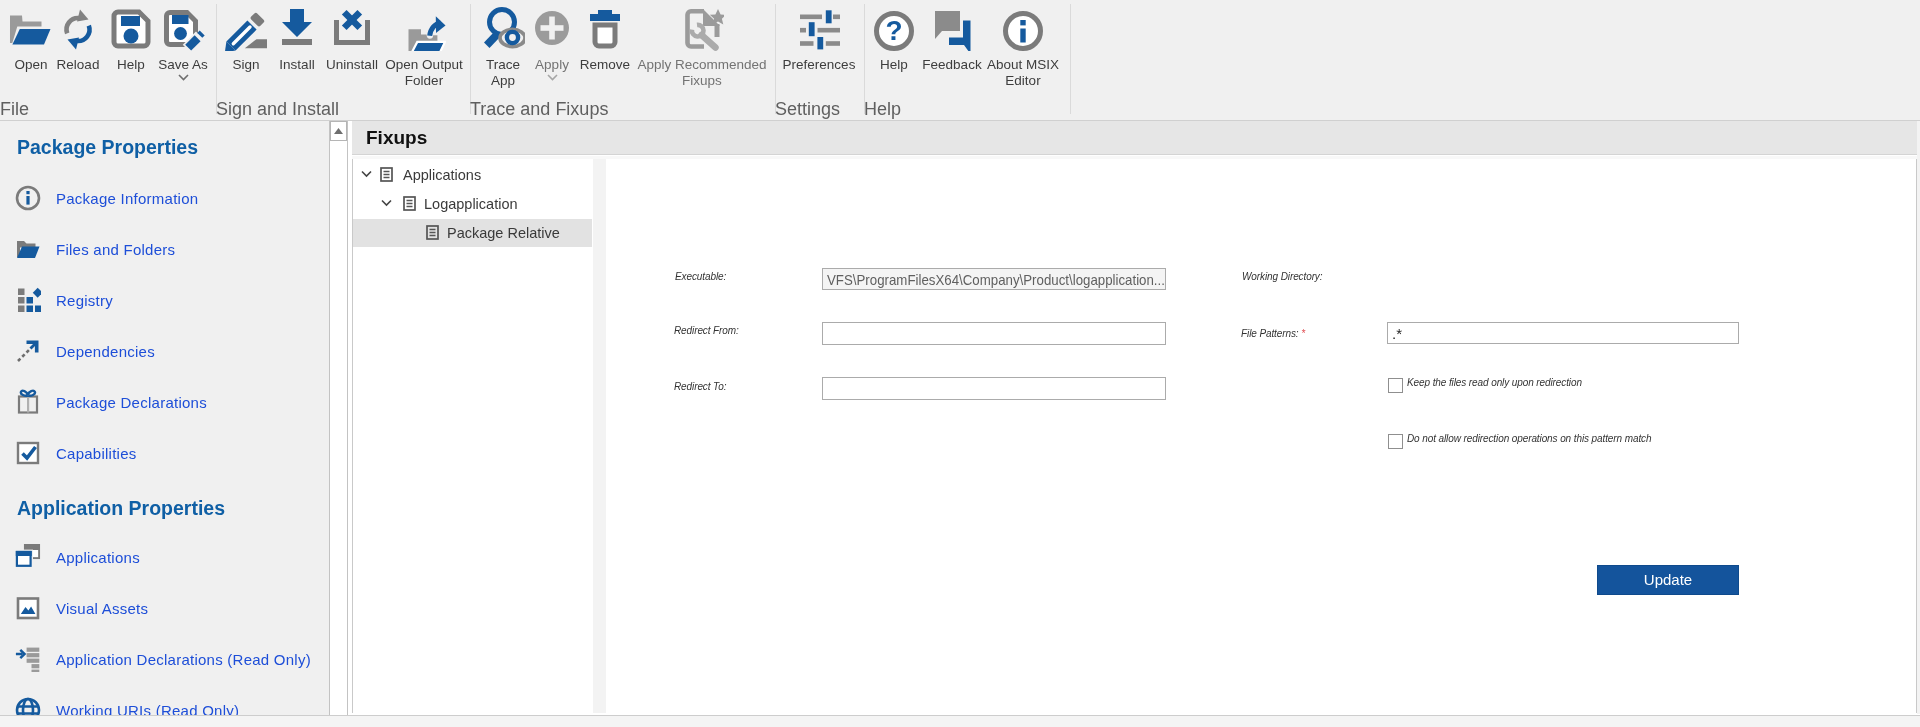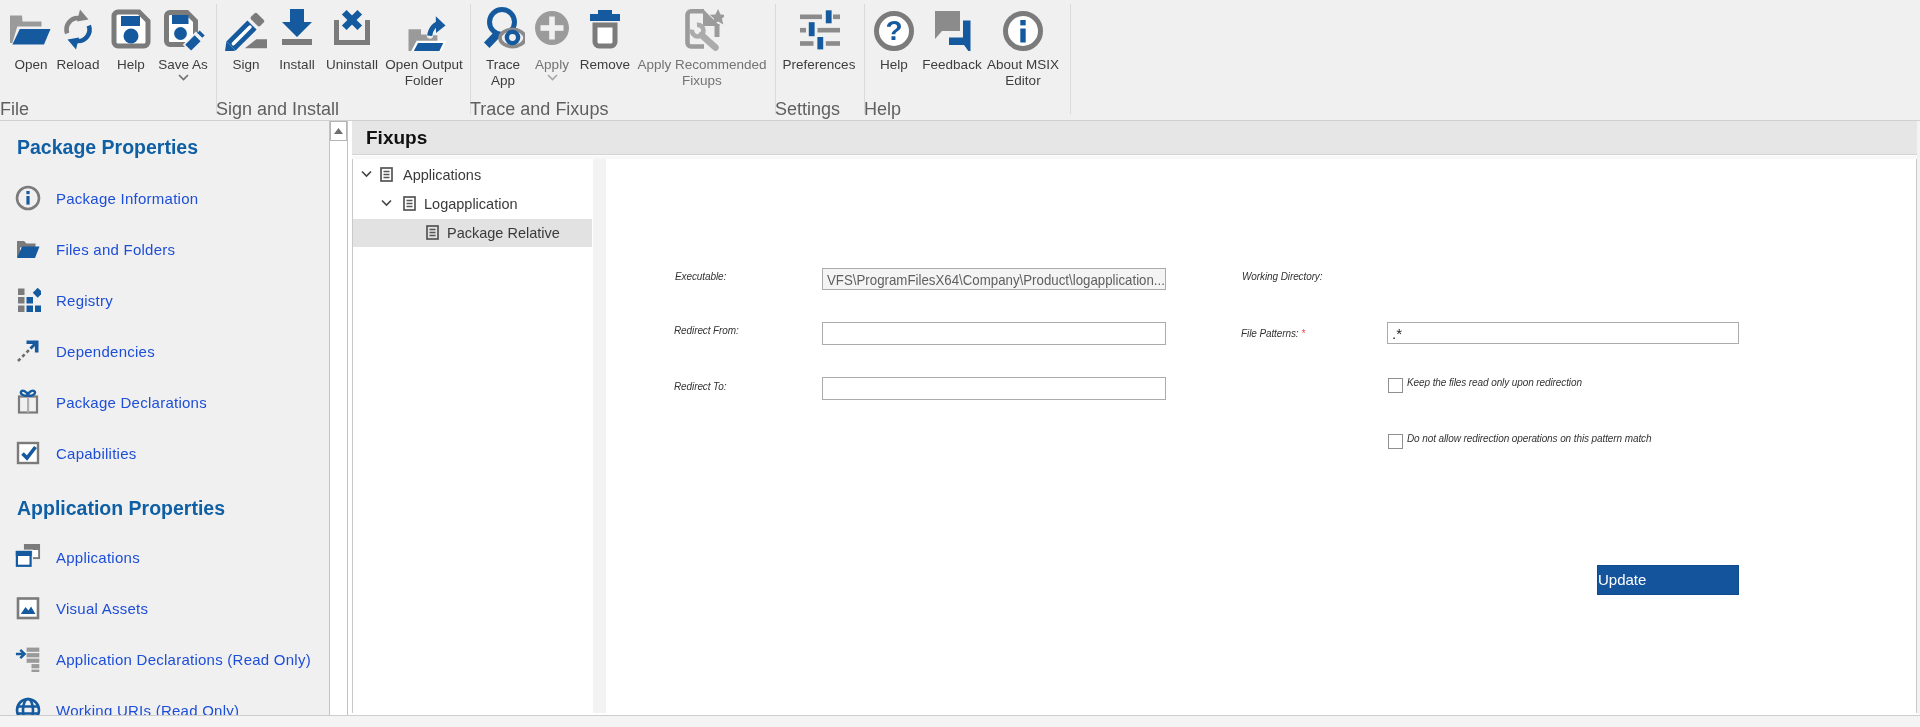--- a/index.html
+++ b/index.html
@@ -31,21 +31,21 @@
   #content { position:absolute; left:352px; top:159px; width:1565px; height:554px;
     background:#ffffff; border-left:1px solid #c9c9c9; border-right:1px solid #c9c9c9; }
   #treediv { position:absolute; left:240px; top:0; width:13px; height:554px; background:#f3f3f3; }
   .flabel { position:absolute; font-size:10px; letter-spacing:-0.1px; color:#333333;font-style:italic; }
   .finput { position:absolute; height:22px; border:1px solid #ababab; background:#ffffff;
     font-size:15px; color:#222; line-height:21px; padding-left:4px; white-space:pre; overflow:hidden; }
   .finput.ro { background:#f4f4f4; color:#5f5f5f; }
   .cbox { position:absolute; width:15px; height:15px; border:1px solid #8f8f8f; background:#fff; }
   #updbtn { position:absolute; left:1244px; top:406px; width:142px; height:30px;
     background:#14549c; border:1px solid #0f4a8c; color:#ffffff; font-size:15px;
-    text-align:left; line-height:28px; }
+    text-align:center; line-height:28px; }
   #botstrip { position:absolute; left:0; top:715px; width:1920px; height:12px;
     background:#f4f4f4; border-top:1px solid #cdcdcd; }
   #rightgap { position:absolute; left:1917px; top:121px; width:3px; height:593px; background:#f3f3f3; }
 </style>
 </head>
 <body>
 <div id="ribbon">
   <div class="rsep" style="left:216px"></div>
   <div class="rsep" style="left:470px"></div>
   <div class="rsep" style="left:775px"></div>

